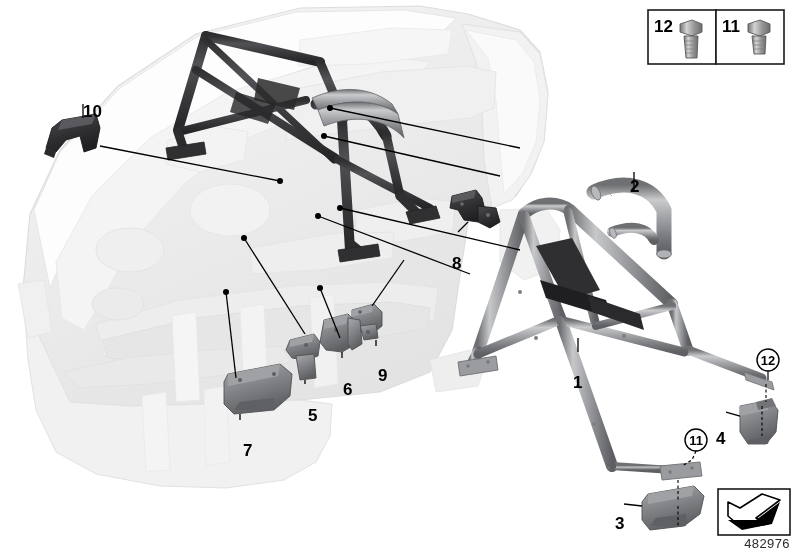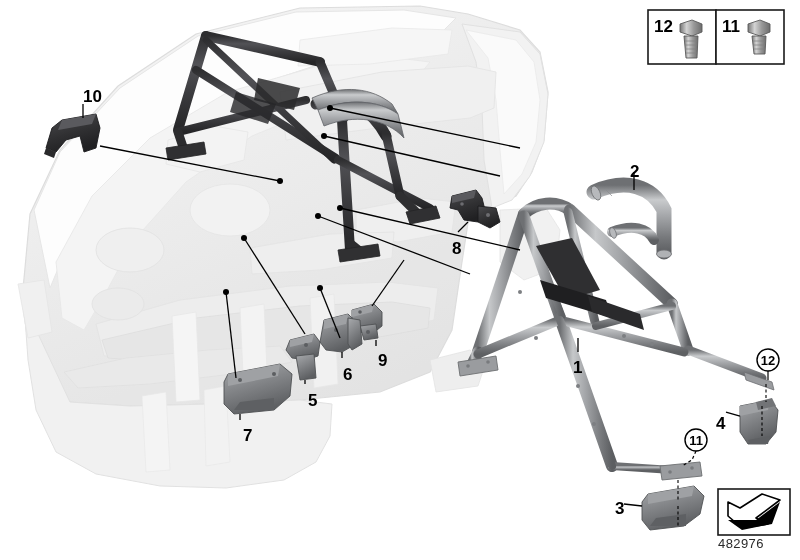--- a/index.html
+++ b/index.html
@@ -22,20 +22,21 @@
     height: 560px;
   }
   .callout-label {
     position: absolute;
     font-family: "Liberation Sans", sans-serif;
     font-weight: bold;
     font-size: 17px;
     color: #000000;
     line-height: 1;
     white-space: nowrap;
+    margin-top: 15px;
   }
   .bolt-index-label {
     position: absolute;
     font-family: "Liberation Sans", sans-serif;
     font-weight: bold;
     font-size: 17px;
     color: #000000;
     line-height: 1;
   }
   .circle-callout-text {
@@ -45,21 +46,21 @@
     font-size: 13px;
     color: #000000;
     text-align: center;
     line-height: 1;
   }
   #diagram-id {
     position: absolute;
     left: 718px;
     top: 536px;
     width: 72px;
-    text-align: left;
+    text-align: right;
     font-family: "Liberation Sans", sans-serif;
     font-size: 13px;
     color: #2b2b2b;
     letter-spacing: 0.4px;
   }
 </style>
 </head>
 <body>
 
 <div id="page">

